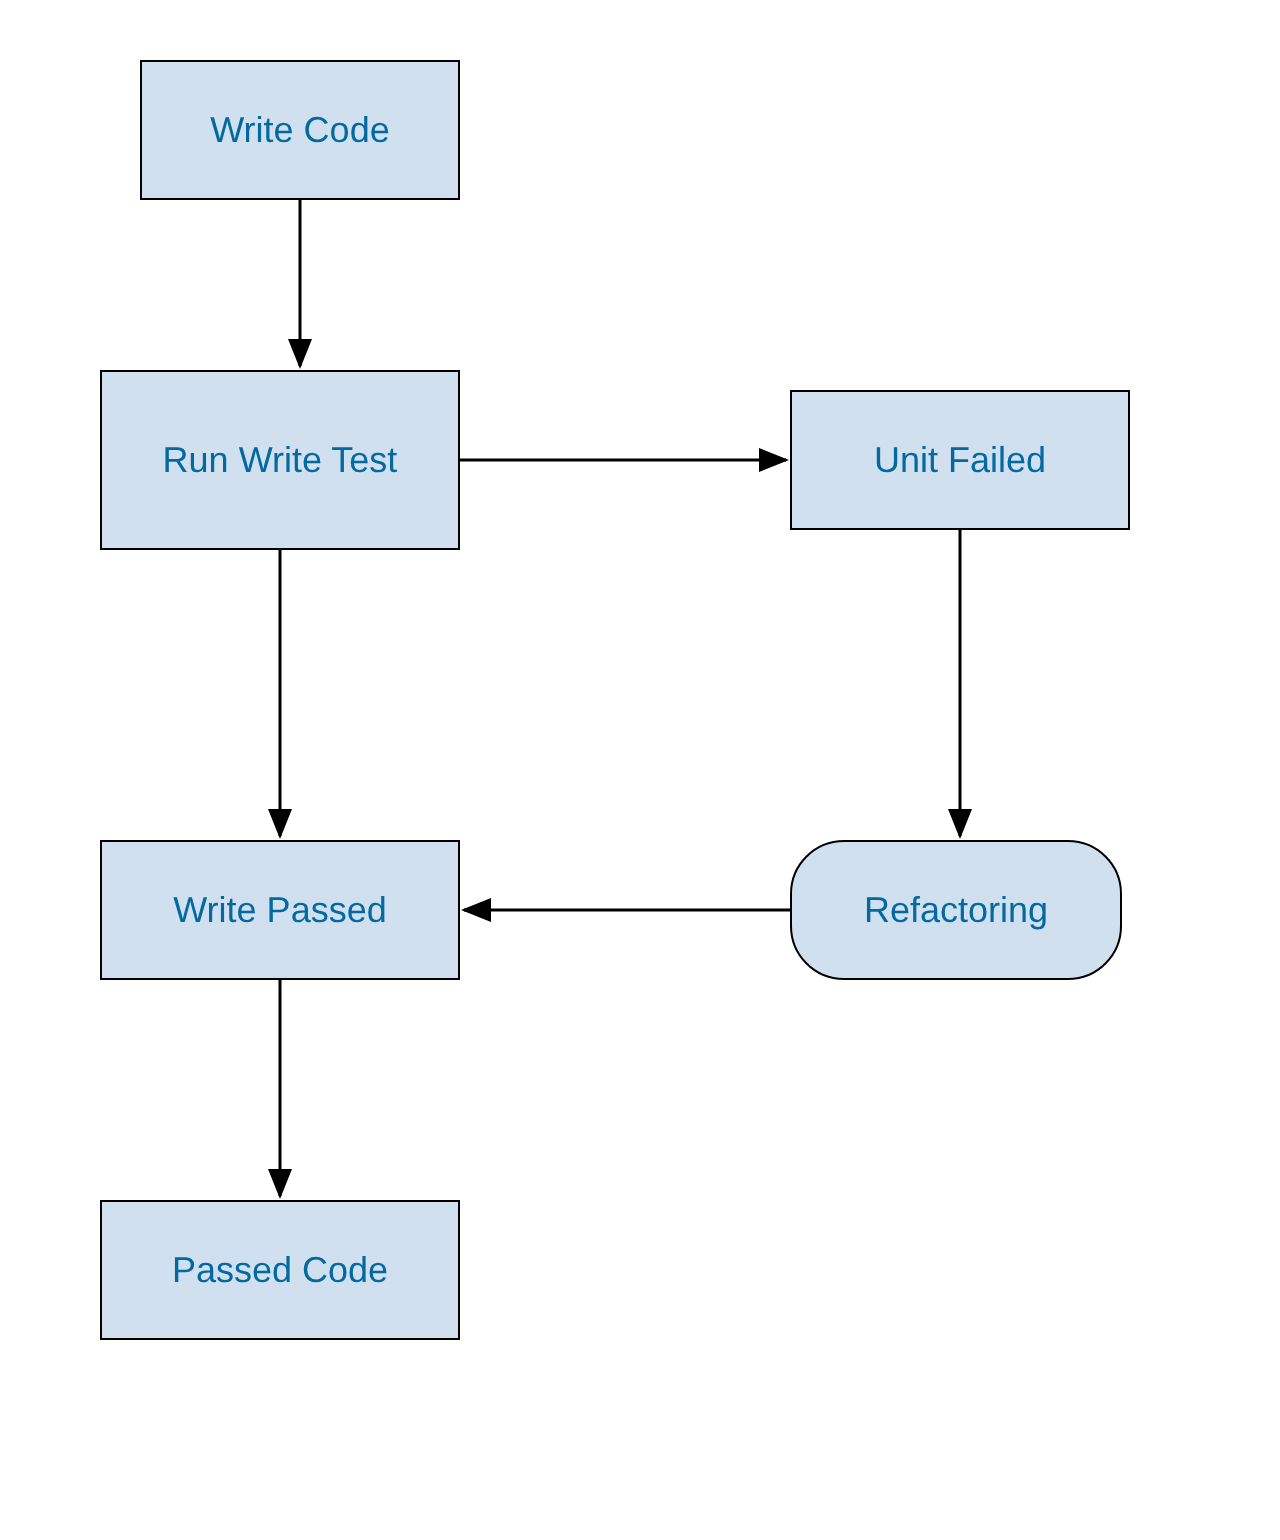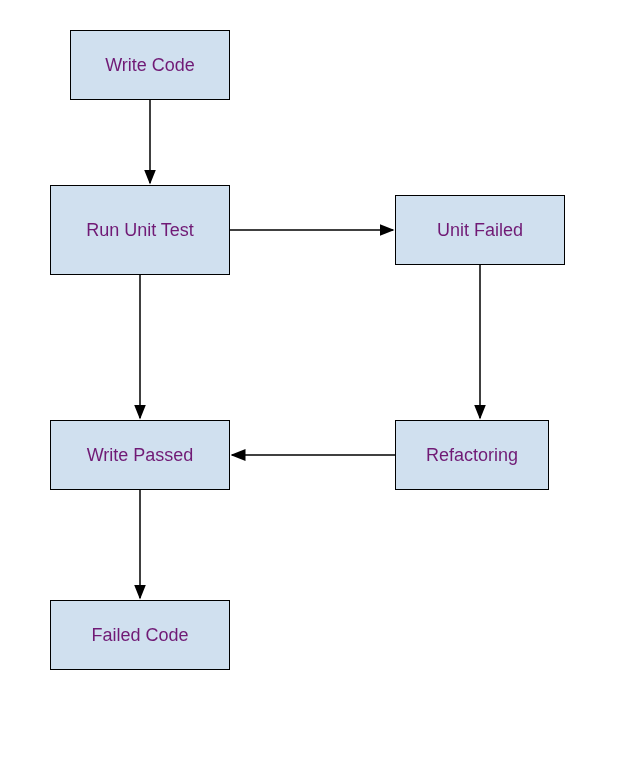--- a/index.html
+++ b/index.html
@@ -11,58 +11,58 @@
       font-family: Arial, sans-serif;
     }
     .node {
       position: absolute;
       background: #d0e0ef;
       border: 1px solid #000000;
       display: flex;
       align-items: center;
       justify-content: center;
       font-size: 18px;
-      color: #701a75;
+      color: #0369a1;
       text-align: center;
       padding: 0 8px;
     }
     svg.arrows {
       position: absolute;
       top: 0;
       left: 0;
       width: 640px;
       height: 770px;
       pointer-events: none;
     }
   </style>
 </head>
 <body>
 
 <div class="node" style="left:70px; top:30px; width:160px; height:70px;">
   <span>Write Code</span>
 </div>
 
 <div class="node" style="left:50px; top:185px; width:180px; height:90px;">
-  <span>Run Unit Test</span>
+  <span>Run Write Test</span>
 </div>
 
 <div class="node" style="left:395px; top:195px; width:170px; height:70px;">
   <span>Unit Failed</span>
 </div>
 
 <div class="node" style="left:50px; top:420px; width:180px; height:70px;">
   <span>Write Passed</span>
 </div>
 
-<div class="node" style="left:395px; top:420px; width:154px; height:70px;">
+<div class="node" style="left:395px; top:420px; width:166px; height:70px;border-radius:27px;">
   <span>Refactoring</span>
 </div>
 
 <div class="node" style="left:50px; top:600px; width:180px; height:70px;">
-  <span>Failed Code</span>
+  <span>Passed Code</span>
 </div>
 
 <svg class="arrows">
   <defs>
     <marker id="arrowhead" markerWidth="10" markerHeight="8" refX="9" refY="4" orient="auto">
       <polygon points="0 0, 10 4, 0 8" fill="#000000"></polygon>
     </marker>
   </defs>
 
   <line x1="150" y1="100" x2="150" y2="183" stroke="#000000" stroke-width="1.5" marker-end="url(#arrowhead)"></line>

